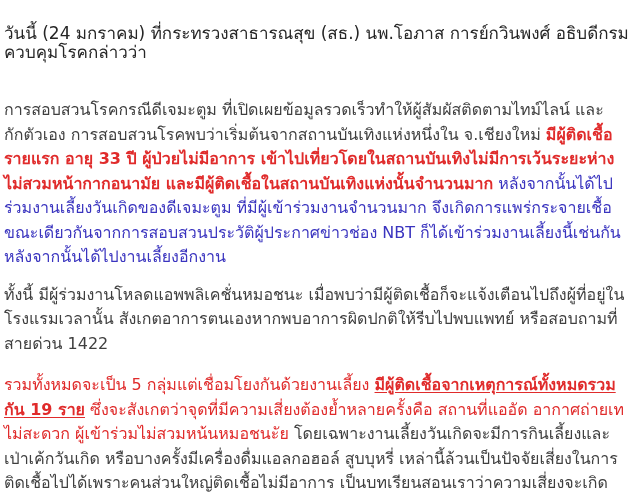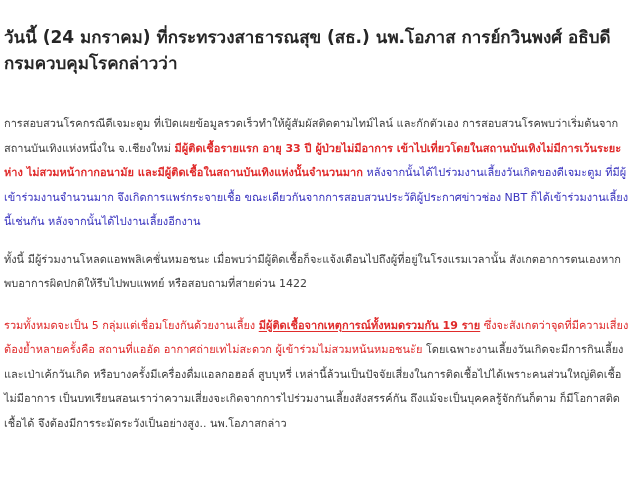--- a/index.html
+++ b/index.html
@@ -17,27 +17,27 @@
     background: var(--background);
     font-family: "DejaVu Sans", "Liberation Sans", sans-serif;
     color: var(--text);
     overflow: hidden;
   }
   .article {
     padding: 24px 5px 0 4px;
   }
   .article-title {
     font-size: 17px;
-    font-weight: 700;
-    line-height: 26px;
+    font-weight: 400;
+    line-height: 19px;
     margin: 0 0 36px 0;
     color: var(--title);
   }
   .paragraph {
-    font-size: 11px;
+    font-size: 16px;
     line-height: 24.5px;
     margin: 0 0 13px 0;
     word-break: normal;
   }
   .paragraph.gap-large { margin-bottom: 17px; }
   .seg-body { color: var(--text); }
   .seg-red { color: var(--highlight_red); }
   .seg-blue { color: var(--highlight_blue); }
   .seg-bold { font-weight: 700; }
   .seg-underline { text-decoration: underline; text-underline-offset: 2px; }

